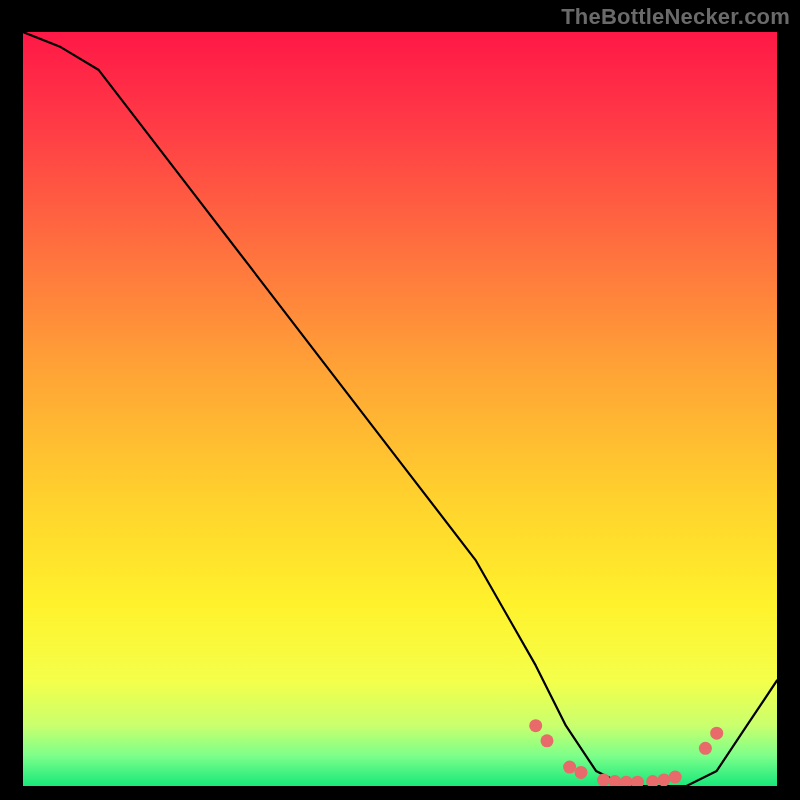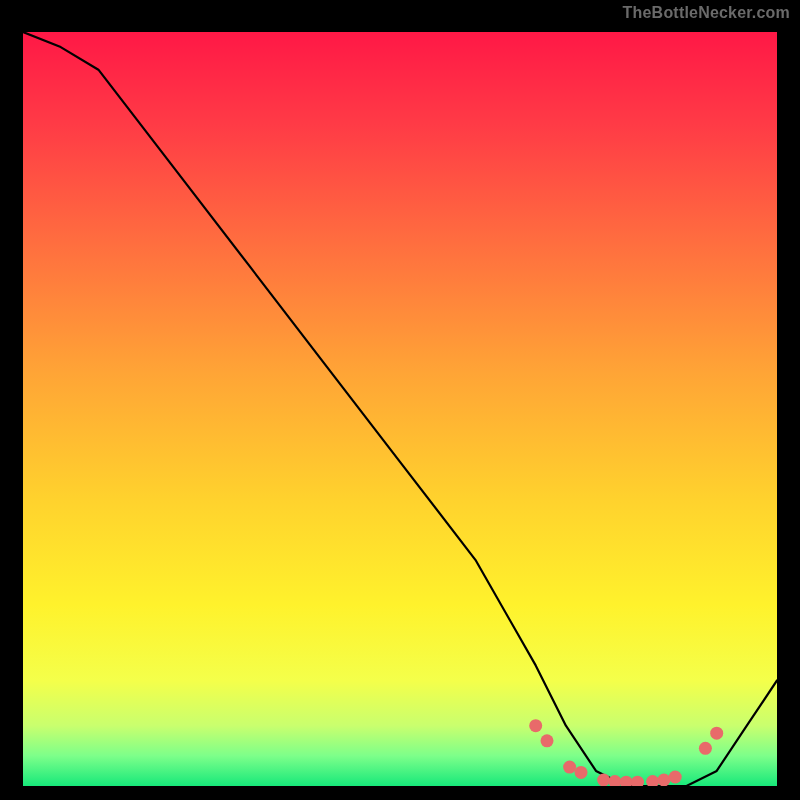--- a/index.html
+++ b/index.html
@@ -15,21 +15,21 @@
     position: relative;
     width: 800px;
     height: 800px;
     background: #000;
   }
   .watermark {
     position: absolute;
     top: 4px;
     right: 10px;
     color: #6a6a6a;
-    font-size: 16px;
+    font-size: 22px;
     font-weight: 600;
     letter-spacing: 0.2px;
     user-select: none;
   }
   .plot-frame {
     position: absolute;
     left: 21px;
     top: 30px;
     width: 758px;
     height: 758px;

